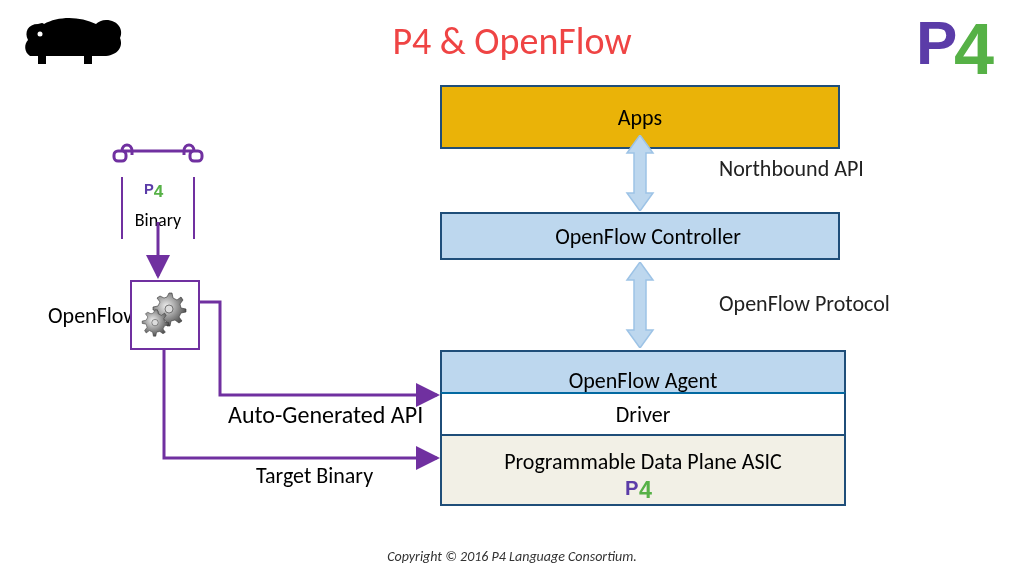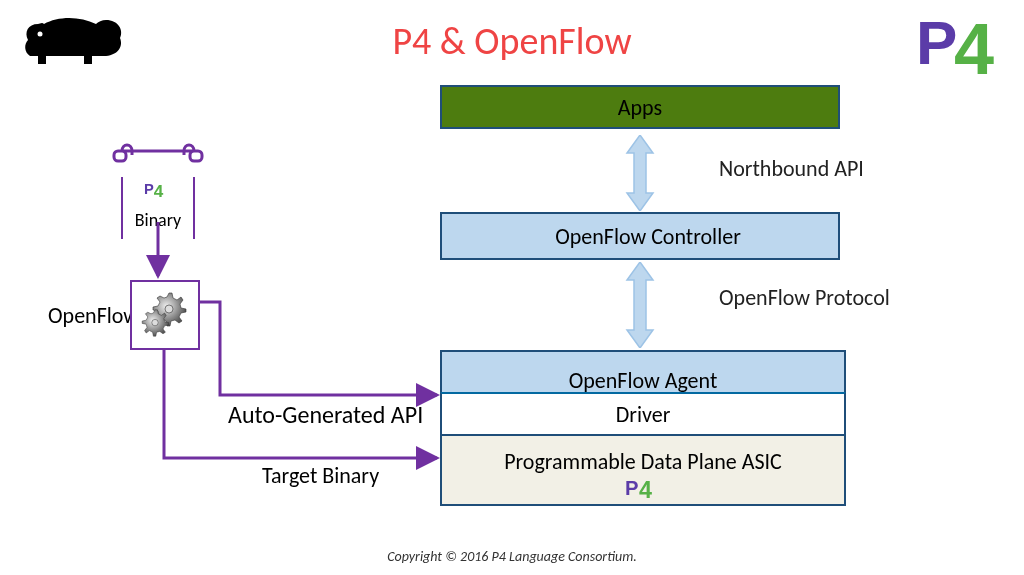--- a/index.html
+++ b/index.html
@@ -48,22 +48,22 @@
     position: absolute;
     border: 2px solid #1f4e79;
     text-align: center;
     font-size: 22px;
     display: flex;
     align-items: center;
     justify-content: center;
     flex-direction: column;
   }
   .box-apps {
-    left: 440px; top: 85px; width: 400px; height: 44px;
-    background: #4d7c0f;
+    left: 440px; top: 85px; width: 400px; height: 64px;
+    background: #eab308;
   }
   .box-controller {
     left: 440px; top: 212px; width: 400px; height: 48px;
     background: #bdd7ee;
     padding-left: 16px;
   }
   .box-agent {
     left: 440px; top: 350px; width: 406px; height: 58px;
     background: #bdd7ee;
     border-bottom: none;
@@ -89,21 +89,21 @@
   .bidir-arrow svg { display: block; }
   .arrow-north { left: 625px; top: 135px; height: 76px; }
   .arrow-proto { left: 625px; top: 262px; height: 86px; }
   .api-label {
     position: absolute;
     font-size: 22px;
     color: #222;
     margin-left: 47px;
   }
   .lbl-north { left: 672px; top: 155px; }
-  .lbl-proto { left: 672px; top: 284px; }
+  .lbl-proto { left: 672px; top: 290px; }
   
   .scroll-box {
     position: absolute;
     left: 108px; top: 139px;
     width: 100px;
   }
   .scroll-svg { width: 100px; height: 40px; }
   .scroll-body {
     border-left: 2px solid #7030a0;
     border-right: 2px solid #7030a0;
@@ -121,21 +121,21 @@
     width: 70px; height: 70px;
     border: 2px solid #7030a0;
     background: #fff;
     display: flex;
     align-items: center;
     justify-content: center;
   }
   .gear-icon svg { width: 54px; height: 54px; }
   .lbl-compile { position: absolute; left: 48px; top: 302px; font-size: 22px; }
   .lbl-autoapi { position: absolute; left: 228px; top: 400px; font-size: 24px; }
-  .lbl-target  { position: absolute; left: 256px; top: 462px; font-size: 22px; margin-left: 6px; }
+  .lbl-target  { position: absolute; left: 256px; top: 462px; font-size: 22px; }
   
   .lines-svg {
     position: absolute;
     left: 0; top: 0;
     width: 1024px; height: 575px;
     pointer-events: none;
   }
   .copyright {
     position: absolute;
     bottom: 10px;

